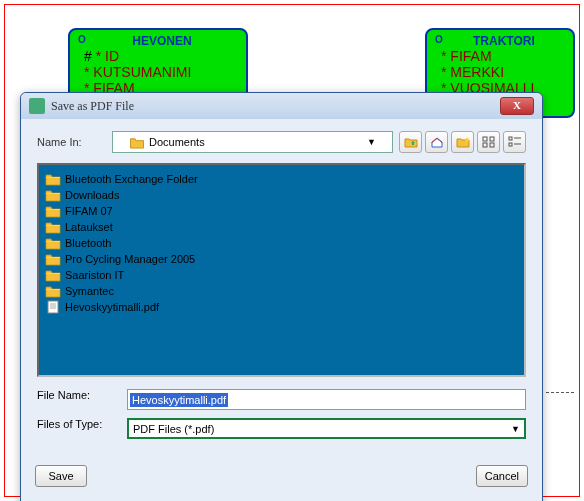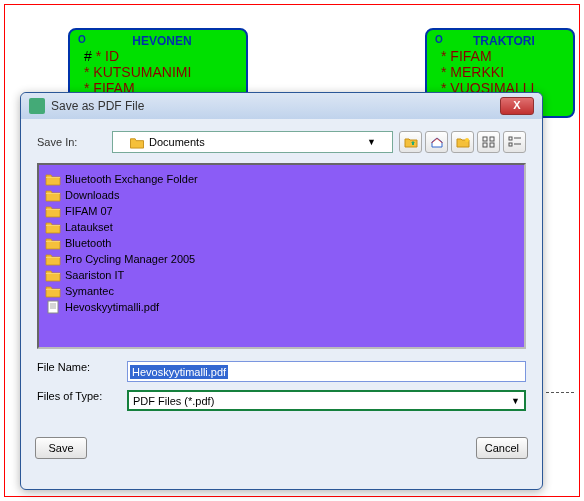--- a/index.html
+++ b/index.html
@@ -6,36 +6,36 @@
 body { font-family: Tahoma, Arial, sans-serif; font-size: 11px; background: #fff; width: 584px; height: 501px; position: relative; overflow: hidden; }
 .border-frame { position: absolute; top: 4px; left: 4px; right: 4px; bottom: 4px; border: 1px solid red; }
 
 .entity-box { position: absolute; background: #00e000; border: 2px solid #0033aa; border-radius: 8px; padding: 4px 8px; }
 .entity-header { font-weight: bold; color: #0033aa; text-align: center; font-size: 12px; }
 .entity-header .lock { float: left; font-size: 10px; }
 .entity-attr { color: #8b0000; font-size: 14px; padding-left: 6px; }
 .entity-attr .hash { color: #000; }
 
 .dialog { position: absolute; left: 20px; top: 92px; width: 523px; background: #e8eef7; border: 1px solid #2b5797; border-radius: 6px; box-shadow: 0 2px 10px rgba(0,0,0,0.3); }
-.titlebar { background: linear-gradient(#dce6f4, #c0d3ec); border-radius: 6px 6px 0 0; padding: 4px 8px; display: flex; align-items: center; }
+.titlebar { background: linear-gradient(#dce6f4, #c0d3ec); border-radius: 6px 6px 0 0; padding: 4px 8px; display: flex; align-items: center; font-family: Liberation Serif, serif; }
 .titlebar .app-icon { width: 16px; height: 16px; background: #4a7; border-radius: 2px; margin-right: 6px; }
 .titlebar .title { flex: 1; color: #333; font-size: 12px; }
 .titlebar .close-btn { width: 34px; height: 18px; background: linear-gradient(#e07070, #c03030); border: 1px solid #903030; border-radius: 3px; color: #fff; text-align: center; line-height: 14px; font-weight: bold; font-size: 11px; cursor: pointer; }
 
 .dialog-body { padding: 12px 16px; }
 .row { display: flex; align-items: center; margin-bottom: 10px; }
 .row label { width: 75px; color: #333; }
 .save-in-select { flex: 1; height: 22px; border: 1px solid #7a9; background: #fff; display: flex; align-items: center; padding: 0 16px; }
 .save-in-select .folder-icon { width: 16px; height: 13px; margin-right: 4px; }
 .save-in-select .text { flex: 1; }
 .save-in-select .arrow { font-size: 9px; }
 .nav-btns { display: flex; margin-left: 6px; gap: 3px; }
 .nav-btn { width: 23px; height: 22px; border: 1px solid #aaa; background: linear-gradient(#fefefe,#e6e6e6); border-radius: 3px; display: flex; align-items: center; justify-content: center; cursor: pointer; font-size: 12px; }
 
-.file-list { border: 2px inset #bbb; background: #8b5cf6; height: 186px; padding: 6px 4px; overflow: auto; margin-bottom: 12px; }
+.file-list { border: 2px inset #bbb; background: #0369a1; height: 214px; padding: 6px 4px; overflow: auto; margin-bottom: 12px; }
 .file-item { display: flex; align-items: center; padding: 1px 2px; cursor: pointer; }
 .folder-svg, .file-svg { width: 16px; height: 14px; margin-right: 4px; flex-shrink: 0; }
 
 .field-row { display: flex; align-items: flex-start; margin-bottom: 8px; }
 .field-row label { width: 90px; }
 .sel-highlight { display: flex; align-items: center; flex: 1; height: 21px; border: 1px solid #7a96df; padding: 0 2px; background: #fff; }
 .sel-highlight span { background: #3367d1; color: #fff; padding: 1px 2px; }
 .type-select { flex: 1; height: 21px; border: 2px solid #15803d; background: #fff; display: flex; align-items: center; padding: 0 4px; }
 .type-select .text { flex: 1; }
 .type-select .arrow { font-size: 9px; }
@@ -74,21 +74,21 @@
 <div class="connector"></div>
 
 <div class="dialog">
   <div class="titlebar">
     <div class="app-icon"></div>
     <div class="title">Save as PDF File</div>
     <div class="close-btn">X</div>
   </div>
   <div class="dialog-body">
     <div class="row">
-      <label>Save In:</label>
+      <label>Name In:</label>
       <div class="save-in-select">
         <svg class="folder-icon" viewBox="0 0 16 14">
             <path fill="#f5c03b" stroke="#c79018" d="M1 3h5l1 2h8v8H1z"></path>
           </svg>
         <span class="text">Documents</span>
         <span class="arrow">▼</span>
       </div>
       <div class="nav-btns">
         <div class="nav-btn">
             <svg width="14" height="12">

